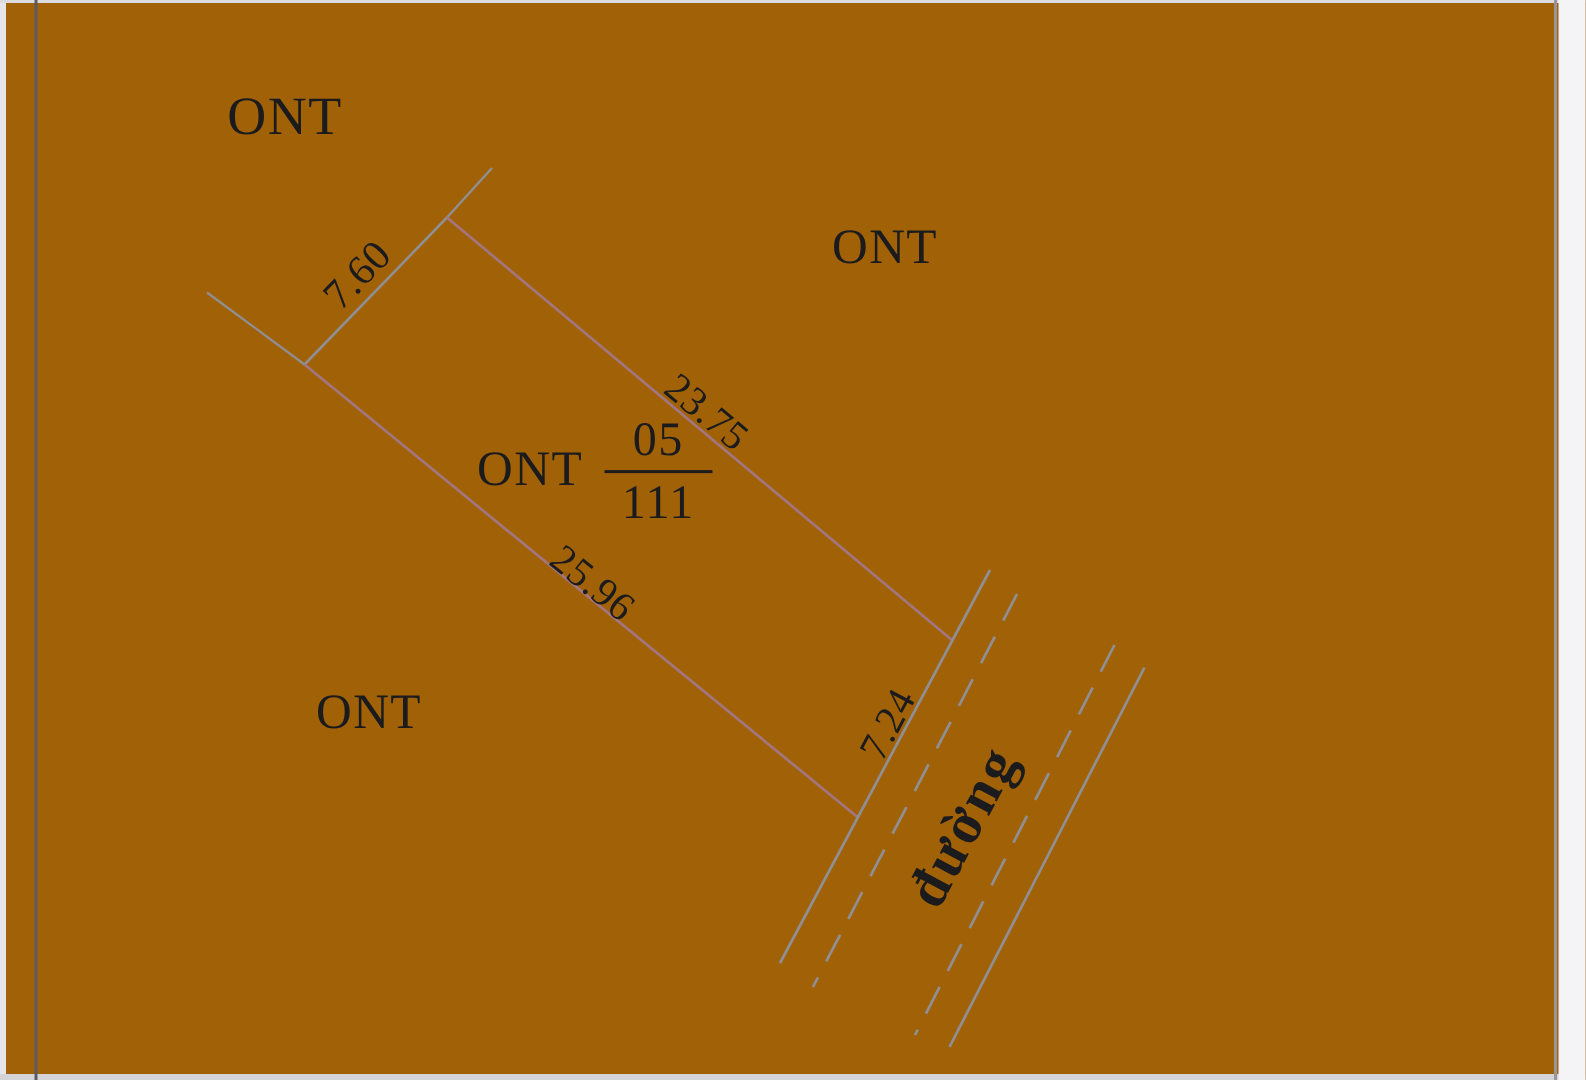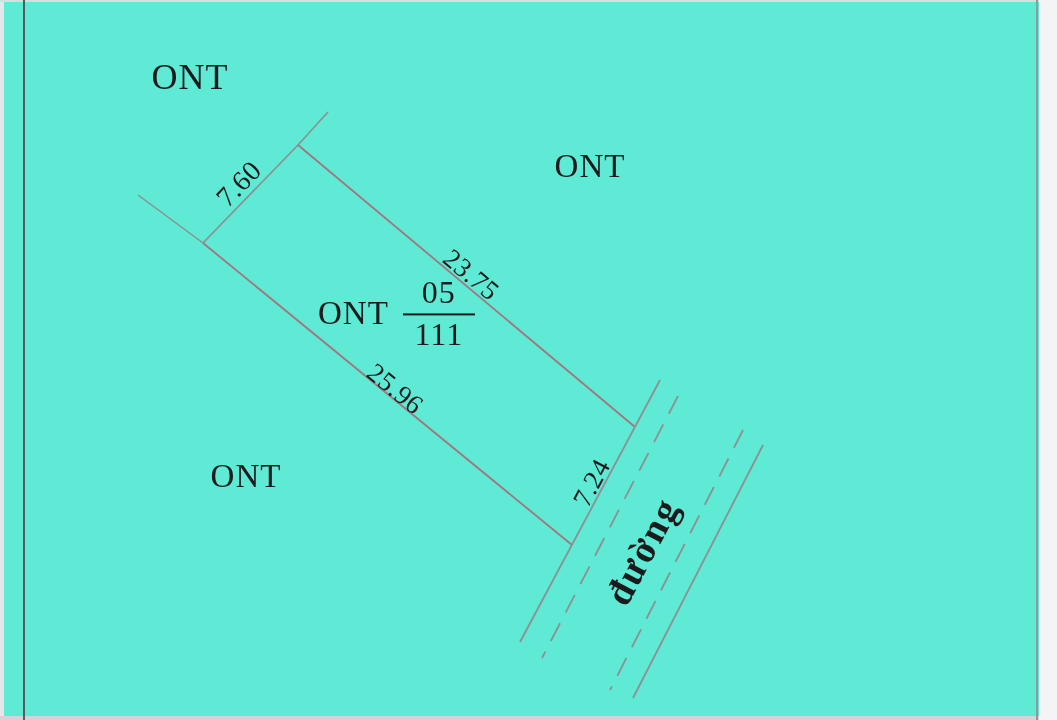--- a/index.html
+++ b/index.html
@@ -1,19 +1,19 @@
 <!DOCTYPE html>
 <html><head>
 <meta charset="utf-8">
 <style>
   html,body{margin:0;padding:0;background:#fcfcfd;}
   .sheet{
     position:relative;
     width:1057px;height:720px;
-    background:#5eead4;
+    background:#a16207;
     overflow:hidden;
     font-family:"Liberation Serif", serif;
     color:#1b1b1d;
   }
   
   .strip{position:absolute;pointer-events:none;}
   .strip.left{left:0;top:0;width:4px;height:720px;background:#e6e6ea;}
   .strip.top{left:0;top:0;width:1057px;height:2px;background:#dcdce0;}
   .strip.bottom{left:0;top:716px;width:1057px;height:4px;background:#d4d4d8;}
   .strip.right{left:1039px;top:0;width:18px;height:720px;background:#f4f4f7;}

